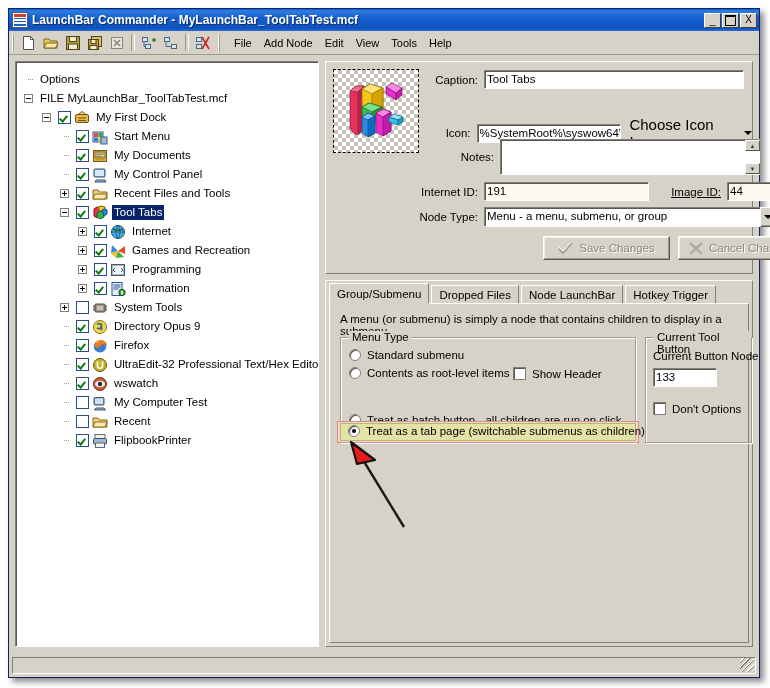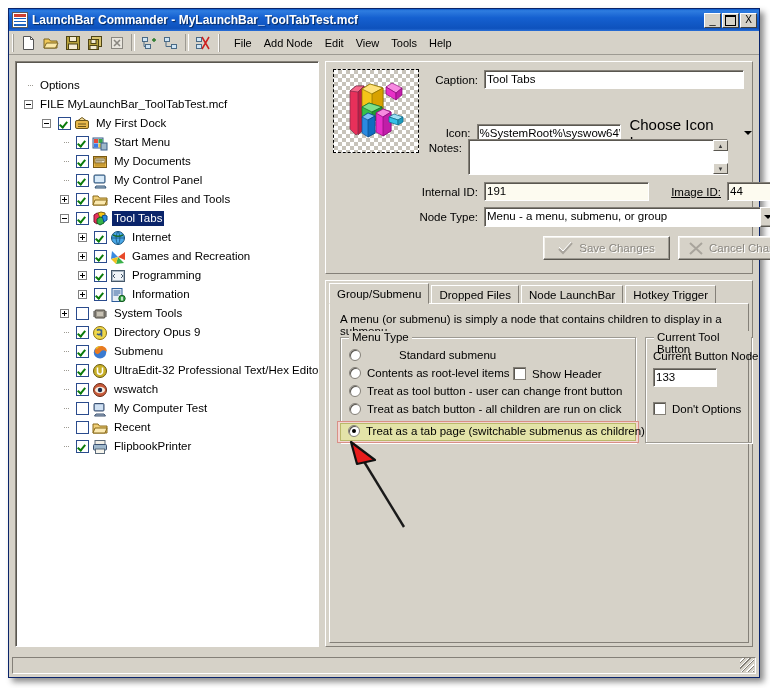--- a/index.html
+++ b/index.html
@@ -495,21 +495,21 @@
       <div class="menu-item"><span>Edit</span></div>
       <div class="menu-item"><span>View</span></div>
       <div class="menu-item"><span>Tools</span></div>
       <div class="menu-item"><span>Help</span></div>
     </div>
   </div>
 
   <div id="main">
 
     <div id="tree-panel">
-      <div id="tree-list" style="padding-top:14px">
+      <div id="tree-list" style="padding-top:8px">
           <div class="tnode">
             <span class="tindent" style="width: 8px;"></span>
             <span class="dots"></span>
             <span style="width: 5px; flex: 0 0 auto;"></span>
             <span class="tlabel">Options</span>
           </div>
           <div class="tnode">
             <span class="tindent" style="width: 8px;"></span>
             <span class="expander"></span>
             <span style="width: 5px; flex: 0 0 auto;"></span>
@@ -667,21 +667,21 @@
           <div class="tnode">
             <span class="tindent" style="width: 44px;"></span>
             <span class="dots"></span>
             <span style="width: 5px; flex: 0 0 auto;"></span>
             <span class="cbox checked"></span>
             <span class="ticon"><svg width="16" height="16" viewBox="0 0 16 16">
                 <circle cx="8" cy="8.4" r="6.2" fill="#3a7ad0"></circle>
                 <path d="M2.5 7c1-4 5.5-6 9-4.5 2.5 1 3.8 3.3 3.3 5.6-1-1.6-3-2.4-4.7-1.6-1.6.8-2 2.6-3.6 3.3-1.6.7-3.2 0-4-2.8z" fill="#e87a20"></path>
                 <path d="M3.2 4.2c1.5-1.8 4-2.5 6.2-1.6-1.8.1-3.4 1-4.4 2.4z" fill="#f0c020"></path>
               </svg></span>
-            <span class="tlabel">Submenu</span>
+            <span class="tlabel">Firefox</span>
           </div>
           <div class="tnode">
             <span class="tindent" style="width: 44px;"></span>
             <span class="dots"></span>
             <span style="width: 5px; flex: 0 0 auto;"></span>
             <span class="cbox checked"></span>
             <span class="ticon"><svg width="16" height="16" viewBox="0 0 16 16">
                 <circle cx="8" cy="8" r="6.5" fill="#c8b028" stroke="#6a5a10"></circle>
                 <path d="M5.5 4.5v4.2a2.5 2.5 0 0 0 5 0V4.5" fill="none" stroke="#fff" stroke-width="1.6"></path>
               </svg></span>
@@ -789,31 +789,31 @@
 
         <div class="fld-row" style="left:100px; top:54px;">
           <div class="fld-label" style="width:52px">Icon:</div>
           <div class="txtbox" style="margin-left:6px; width:168px; height:19px;">%SystemRoot%\syswow64\SHELL</div>
           <div class="flatlink" style="margin-left:8px">
             <span>Choose Icon Image</span>
             <span class="caret-dn"></span>
           </div>
         </div>
 
-        <div class="fld-row" style="left:84px; top:77px; align-items:flex-start;">
+        <div class="fld-row" style="left:116px; top:77px; align-items:center;">
           <div class="fld-label" style="width:52px; line-height:19px;">Notes:</div>
           <div class="txtbox" style="margin-left:6px; width:260px; height:36px; position:relative;"></div>
           <div style="position:absolute; left:303px; top:1px; display:flex; flex-direction:column;">
             <div class="spin">▲</div>
             <div class="spin" style="margin-top:12px">▼</div>
           </div>
         </div>
 
         <div class="fld-row" style="left:80px; top:120px;">
-          <div class="fld-label" style="width:72px">Internal ID:</div>
+          <div class="fld-label" style="width:72px">Internet ID:</div>
           <div class="txtbox readonly" style="margin-left:6px; width:165px; height:19px;">191</div>
           <div class="fld-label" style="width:62px; margin-left:10px;text-decoration:underline;">Image ID:</div>
           <div class="txtbox readonly" style="margin-left:6px; width:57px; height:19px;">44</div>
         </div>
 
         <div class="fld-row" style="left:80px; top:145px;">
           <div class="fld-label" style="width:72px">Node Type:</div>
           <div style="margin-left:6px; width:292px; height:20px; position:relative; display:flex;">
             <div class="txtbox" style="flex:1; height:20px; border-right:none;">Menu - a menu, submenu, or group</div>
             <div class="combo-arrow">
@@ -855,40 +855,36 @@
             </div>
         </div>
 
         <div id="tabpage">
 
           <div class="desc-text">A menu (or submenu) is simply a node that contains children to display in a submenu.</div>
 
           <div class="groupbox" style="left:10px; top:33px; width:296px; height:106px;">
             <div class="gb-title">Menu Type</div>
 
-            <div class="radio-row" style="left:8px; top:11px;gap:32px;">
+            <div class="radio-row" style="left:8px; top:11px;">
               <span class="radio"></span>
               <span>Standard submenu</span>
             </div>
 
             <div class="radio-row" style="left:8px; top:29px;">
               <span class="radio"></span>
               <span>Contents as root-level items</span>
             </div>
             <div class="radio-row" style="left:172px; top:29px;">
               <span class="chk"></span>
               <span>Show Header</span>
             </div>
 
-            <div class="radio-row" style="left:8px; top:47px;">
-              <span class="radio"></span>
-              <span>Treat as tool button - user can change front button</span>
-            </div>
-
-            <div class="radio-row" style="left:8px; top:65px;">
+
+            <div class="radio-row" style="left:8px; top:76px;">
               <span class="radio"></span>
               <span>Treat as batch button - all children are run on click</span>
             </div>
           </div>
 
           <div id="highlight-outer" style="left:7px; top:117px; width:302px; height:22px;"></div>
           <div id="highlight-inner" style="left:10px; top:119px; width:296px; height:18px;"></div>
           <div class="radio-row" style="left:18px; top:121px; z-index:5;">
             <span class="radio on"></span>
             <span>Treat as a tab page (switchable submenus as children)</span>

